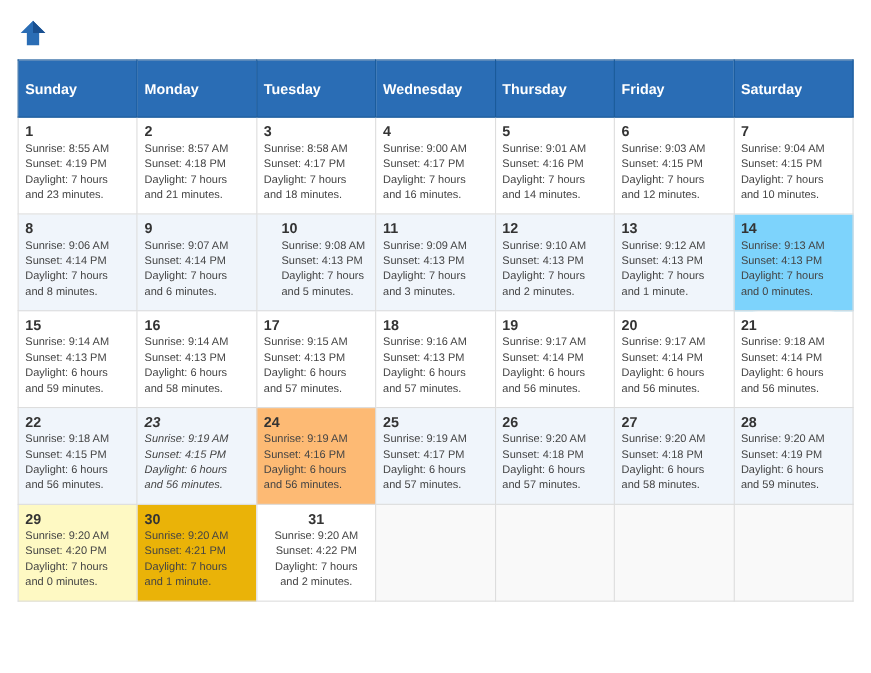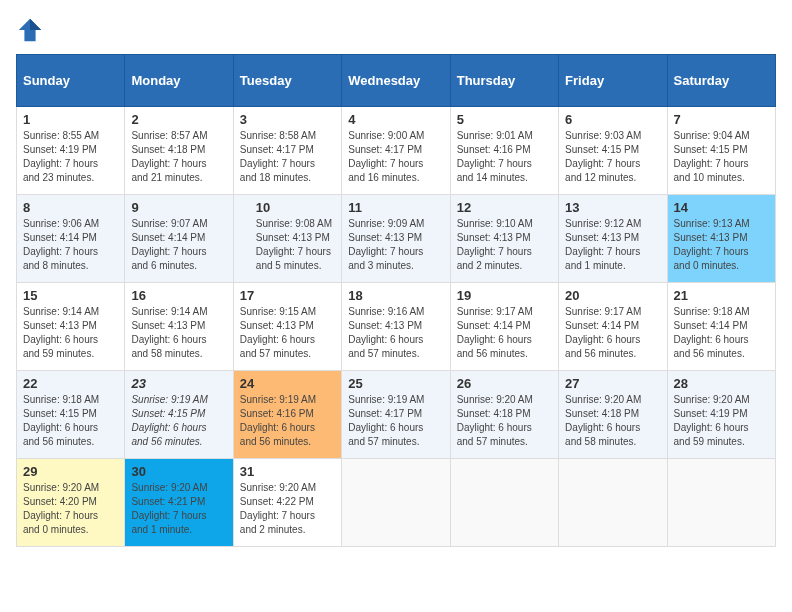--- a/index.html
+++ b/index.html
@@ -161,21 +161,21 @@
         <td style="background: rgb(240, 245, 251);"><span class="day-num">22</span><span class="day-info">Sunrise: 9:18 AM<br>Sunset: 4:15 PM<br>Daylight: 6 hours<br>and 56 minutes.</span></td>
         <td style="background: rgb(240, 245, 251); font-style: italic;"><span class="day-num">23</span><span class="day-info">Sunrise: 9:19 AM<br>Sunset: 4:15 PM<br>Daylight: 6 hours<br>and 56 minutes.</span></td>
         <td style="background: #fdba74;"><span class="day-num">24</span><span class="day-info">Sunrise: 9:19 AM<br>Sunset: 4:16 PM<br>Daylight: 6 hours<br>and 56 minutes.</span></td>
         <td style="background: rgb(240, 245, 251);"><span class="day-num">25</span><span class="day-info">Sunrise: 9:19 AM<br>Sunset: 4:17 PM<br>Daylight: 6 hours<br>and 57 minutes.</span></td>
         <td style="background: rgb(240, 245, 251);"><span class="day-num">26</span><span class="day-info">Sunrise: 9:20 AM<br>Sunset: 4:18 PM<br>Daylight: 6 hours<br>and 57 minutes.</span></td>
         <td style="background: rgb(240, 245, 251);"><span class="day-num">27</span><span class="day-info">Sunrise: 9:20 AM<br>Sunset: 4:18 PM<br>Daylight: 6 hours<br>and 58 minutes.</span></td>
         <td style="background: rgb(240, 245, 251);"><span class="day-num">28</span><span class="day-info">Sunrise: 9:20 AM<br>Sunset: 4:19 PM<br>Daylight: 6 hours<br>and 59 minutes.</span></td>
       </tr>
       <tr>
         <td style="background: #fef9c3;"><span class="day-num">29</span><span class="day-info">Sunrise: 9:20 AM<br>Sunset: 4:20 PM<br>Daylight: 7 hours<br>and 0 minutes.</span></td>
-        <td style="background: #0ea5e9;"><span class="day-num">30</span><span class="day-info">Sunrise: 9:20 AM<br>Sunset: 4:21 PM<br>Daylight: 7 hours<br>and 1 minute.</span></td>
-        <td style="background: rgb(255, 255, 255);"><span class="day-num">31</span><span class="day-info">Sunrise: 9:20 AM<br>Sunset: 4:22 PM<br>Daylight: 7 hours<br>and 2 minutes.</span></td>
+        <td style="background: #eab308;"><span class="day-num">30</span><span class="day-info">Sunrise: 9:20 AM<br>Sunset: 4:21 PM<br>Daylight: 7 hours<br>and 1 minute.</span></td>
+        <td style="background: rgb(255, 255, 255); text-align: center;"><span class="day-num">31</span><span class="day-info">Sunrise: 9:20 AM<br>Sunset: 4:22 PM<br>Daylight: 7 hours<br>and 2 minutes.</span></td>
         <td class="empty-cell"></td>
         <td class="empty-cell"></td>
         <td class="empty-cell"></td>
         <td class="empty-cell"></td>
       </tr>
     </tbody>
 </table>
 
 </body></html>

